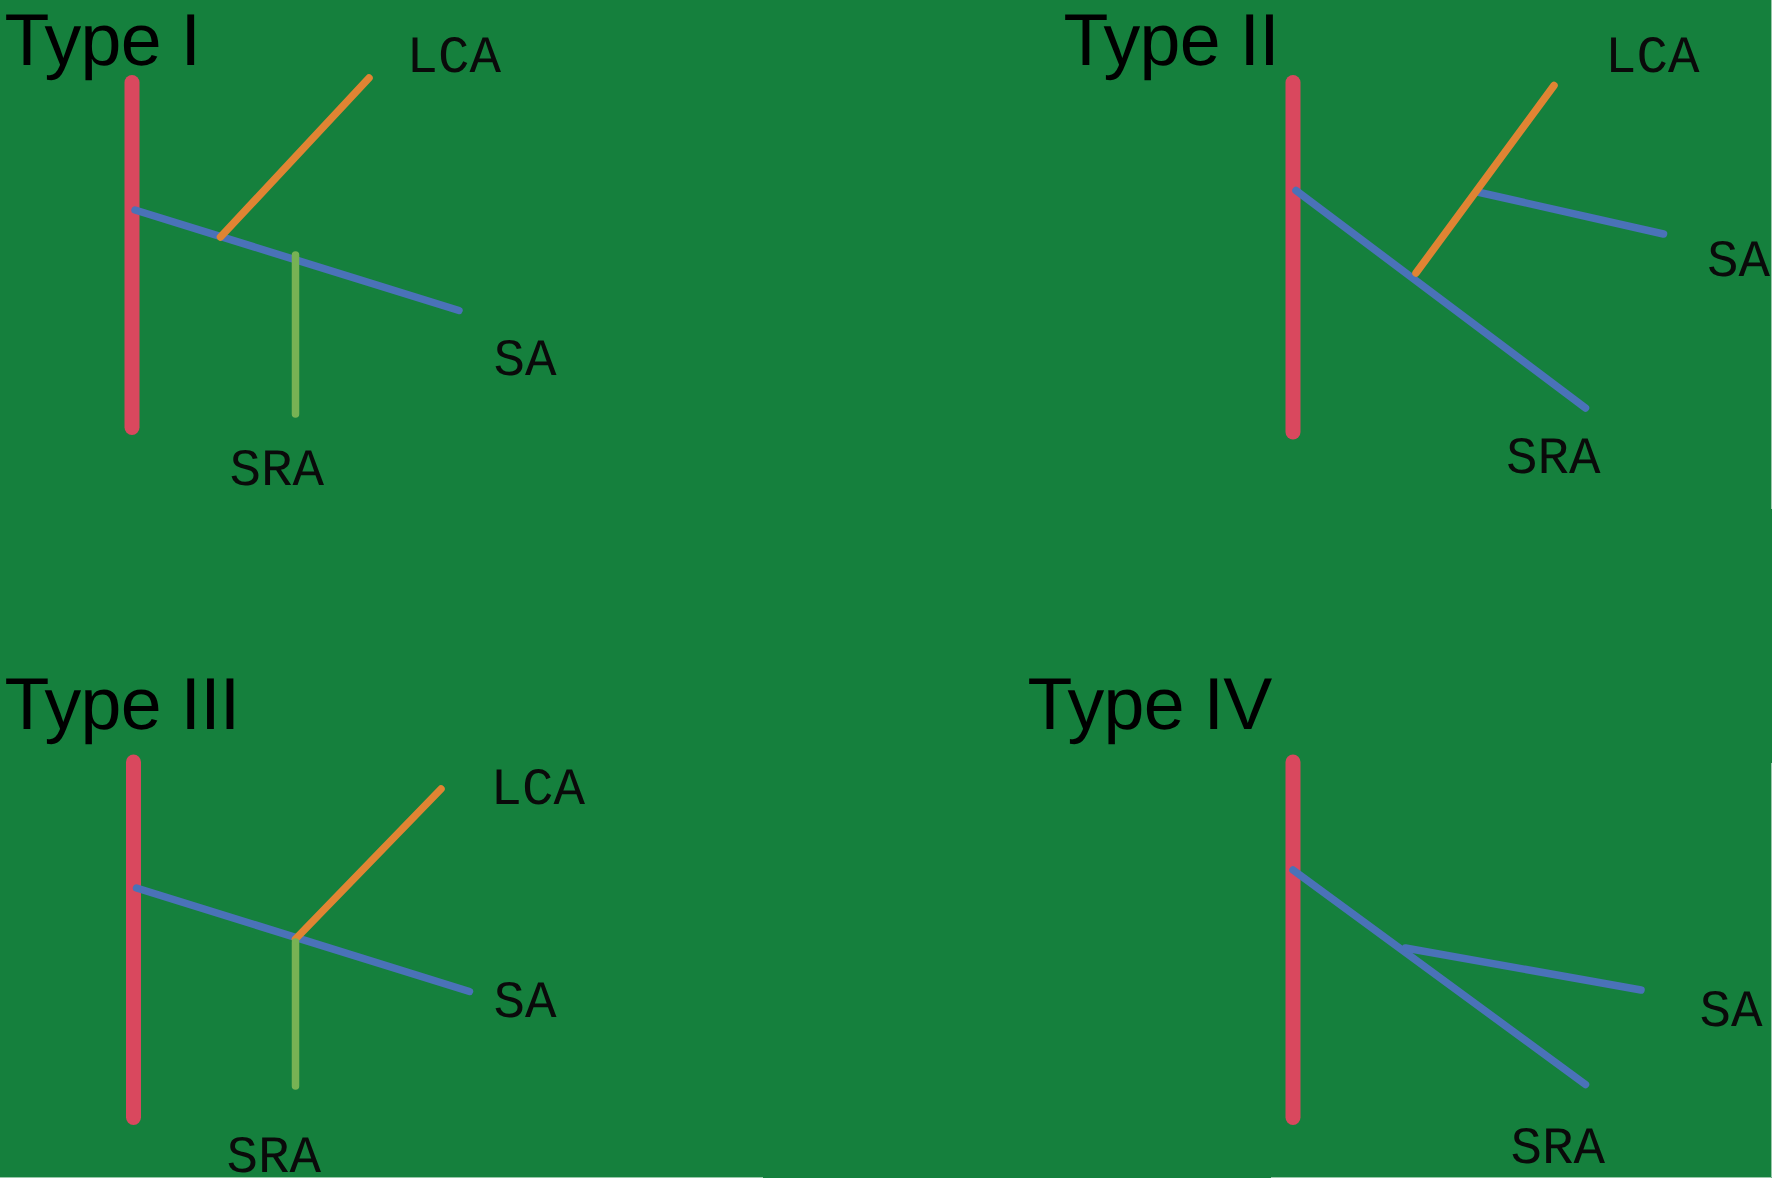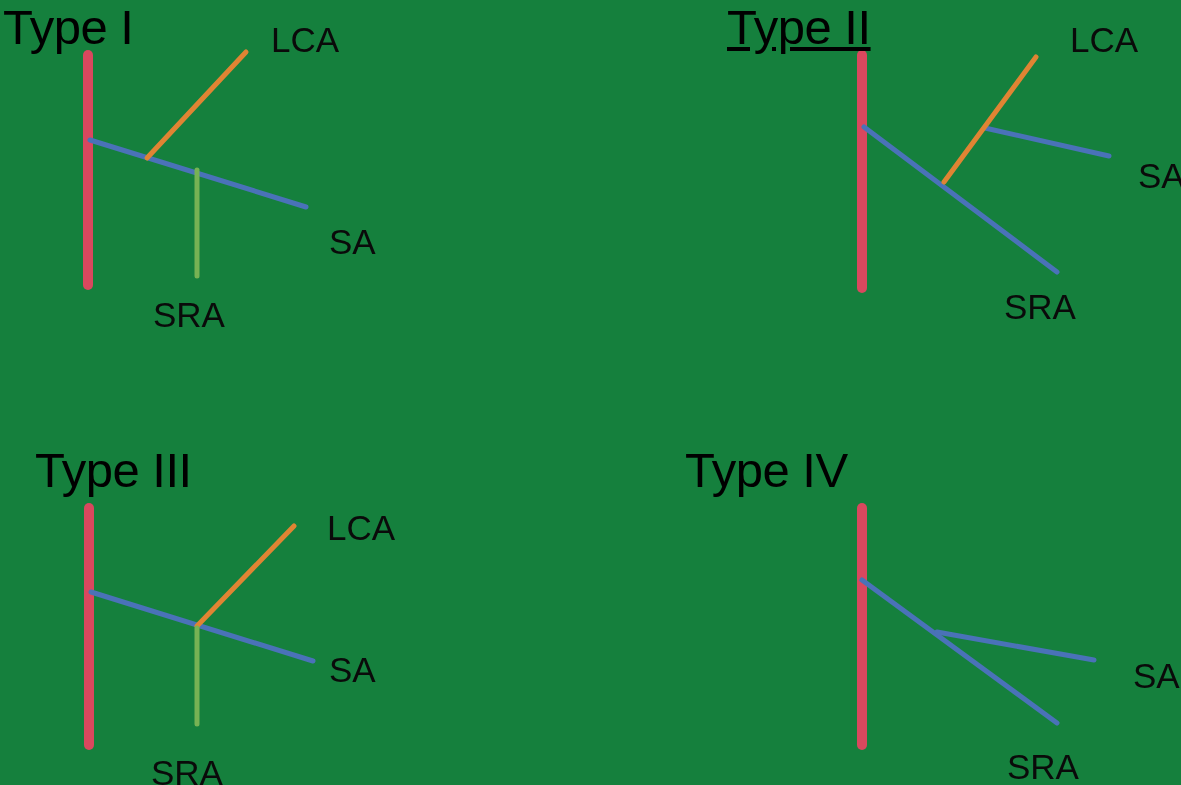--- a/index.html
+++ b/index.html
@@ -22,21 +22,21 @@
     font-family: "Liberation Sans", sans-serif;
     font-size: 49px;
     font-weight: 400;
     color: #000000;
     line-height: 1;
     white-space: nowrap;
     letter-spacing: -0.5px;
   }
   .vessel-label {
     position: absolute;
-    font-family: Liberation Sans, sans-serif;
+    font-family: Liberation Mono, monospace;
     font-size: 35px;
     font-weight: 400;
     color: #0a0a0a;
     line-height: 1;
     white-space: nowrap;
   }
   svg.vessels {
     position: absolute;
     left: 0;
     top: 0;
@@ -70,25 +70,25 @@
       <line x1="197" y1="628" x2="197" y2="724" stroke="#77B254" stroke-width="5" class="branch-line"></line>
       <line x1="862" y1="508" x2="862" y2="745" stroke="#D9485E" stroke-width="10" class="aorta-line"></line>
       <line x1="862" y1="580" x2="1057" y2="723" stroke="#4A72B8" stroke-width="5" class="branch-line"></line>
       <line x1="937" y1="632" x2="1094" y2="660" stroke="#4A72B8" stroke-width="5" class="branch-line"></line>
     </svg>
   <div id="overlay-text">
       <div class="panel-title" style="left: 3px; top: 3px;">Type I</div>
       <div class="vessel-label" style="left: 271px; top: 22px;">LCA</div>
       <div class="vessel-label" style="left: 329px; top: 224px;">SA</div>
       <div class="vessel-label" style="left: 153px; top: 297px;">SRA</div>
-      <div class="panel-title" style="left: 727px; top: 3px; text-decoration: underline;">Type II</div>
+      <div class="panel-title" style="left: 709px; top: 3px;">Type II</div>
       <div class="vessel-label" style="left: 1070px; top: 22px;">LCA</div>
       <div class="vessel-label" style="left: 1138px; top: 158px;">SA</div>
       <div class="vessel-label" style="left: 1004px; top: 289px;">SRA</div>
-      <div class="panel-title" style="left: 3px; top: 446px; margin-left: 32px;">Type III</div>
+      <div class="panel-title" style="left: 3px; top: 446px;">Type III</div>
       <div class="vessel-label" style="left: 327px; top: 510px;">LCA</div>
       <div class="vessel-label" style="left: 329px; top: 652px;">SA</div>
       <div class="vessel-label" style="left: 151px; top: 755px;">SRA</div>
       <div class="panel-title" style="left: 685px; top: 446px;">Type IV</div>
       <div class="vessel-label" style="left: 1133px; top: 658px;">SA</div>
       <div class="vessel-label" style="left: 1007px; top: 749px;">SRA</div>
     </div>
 </div>
 
 </body></html>

